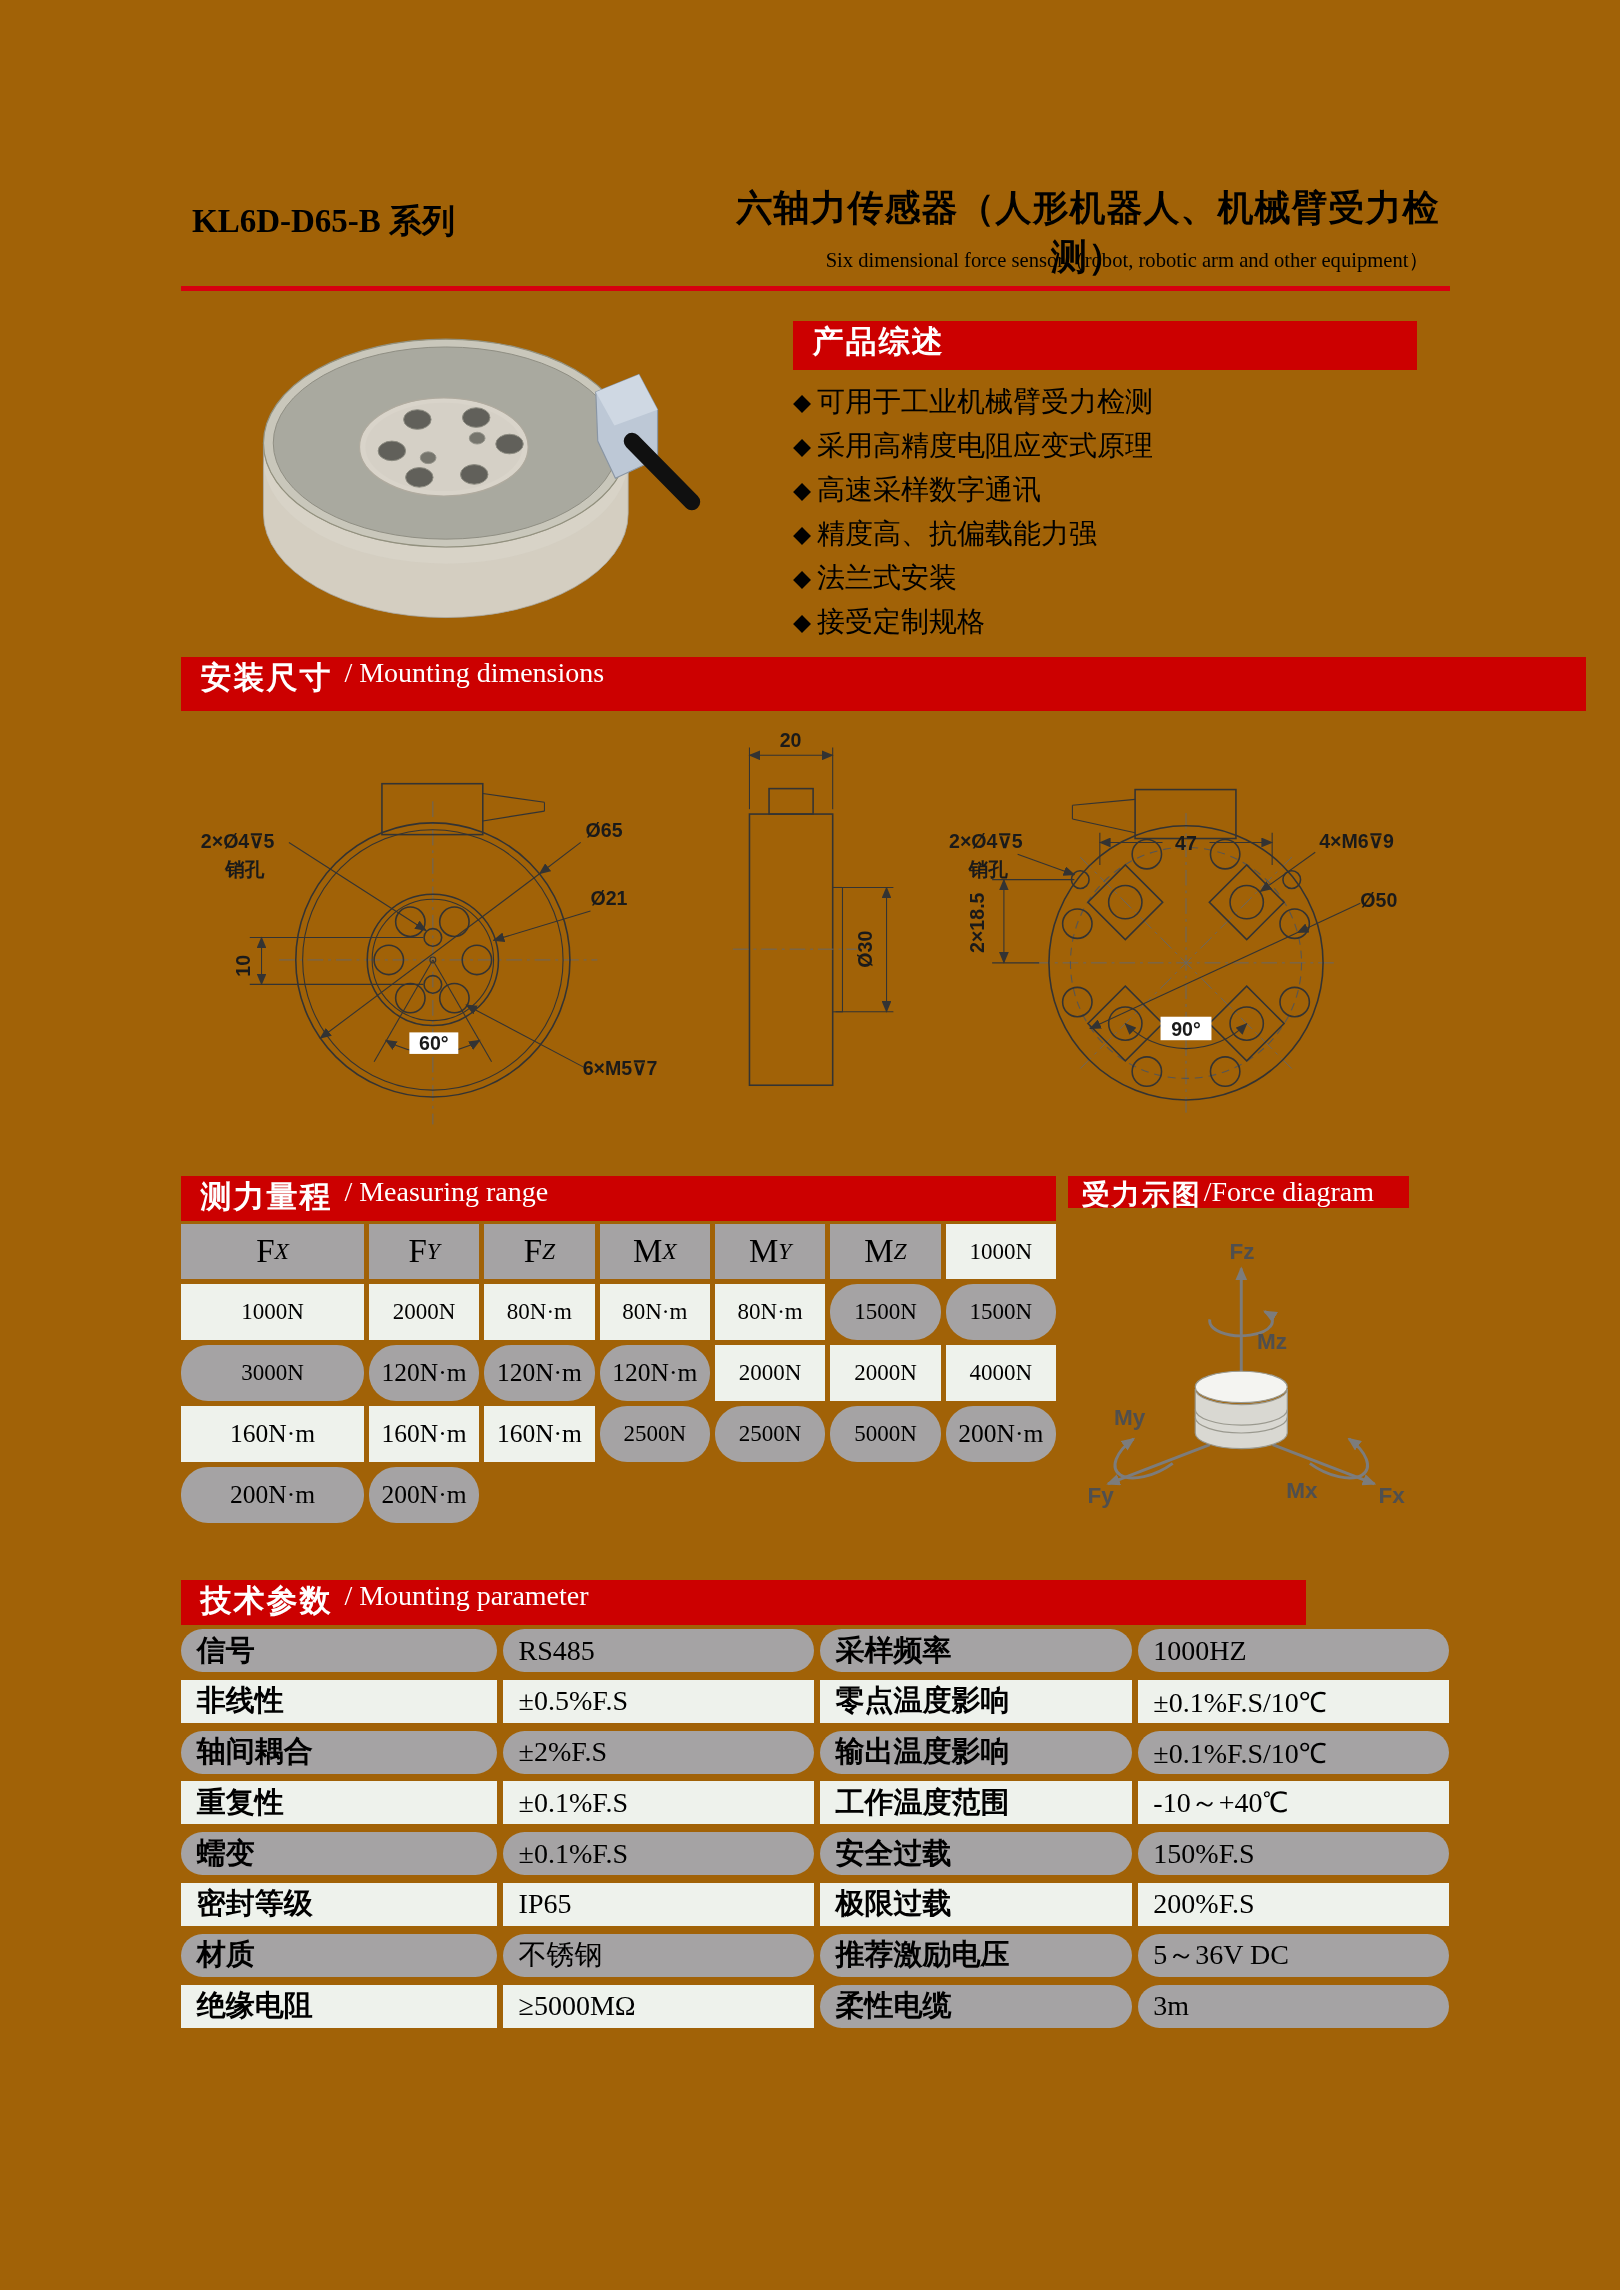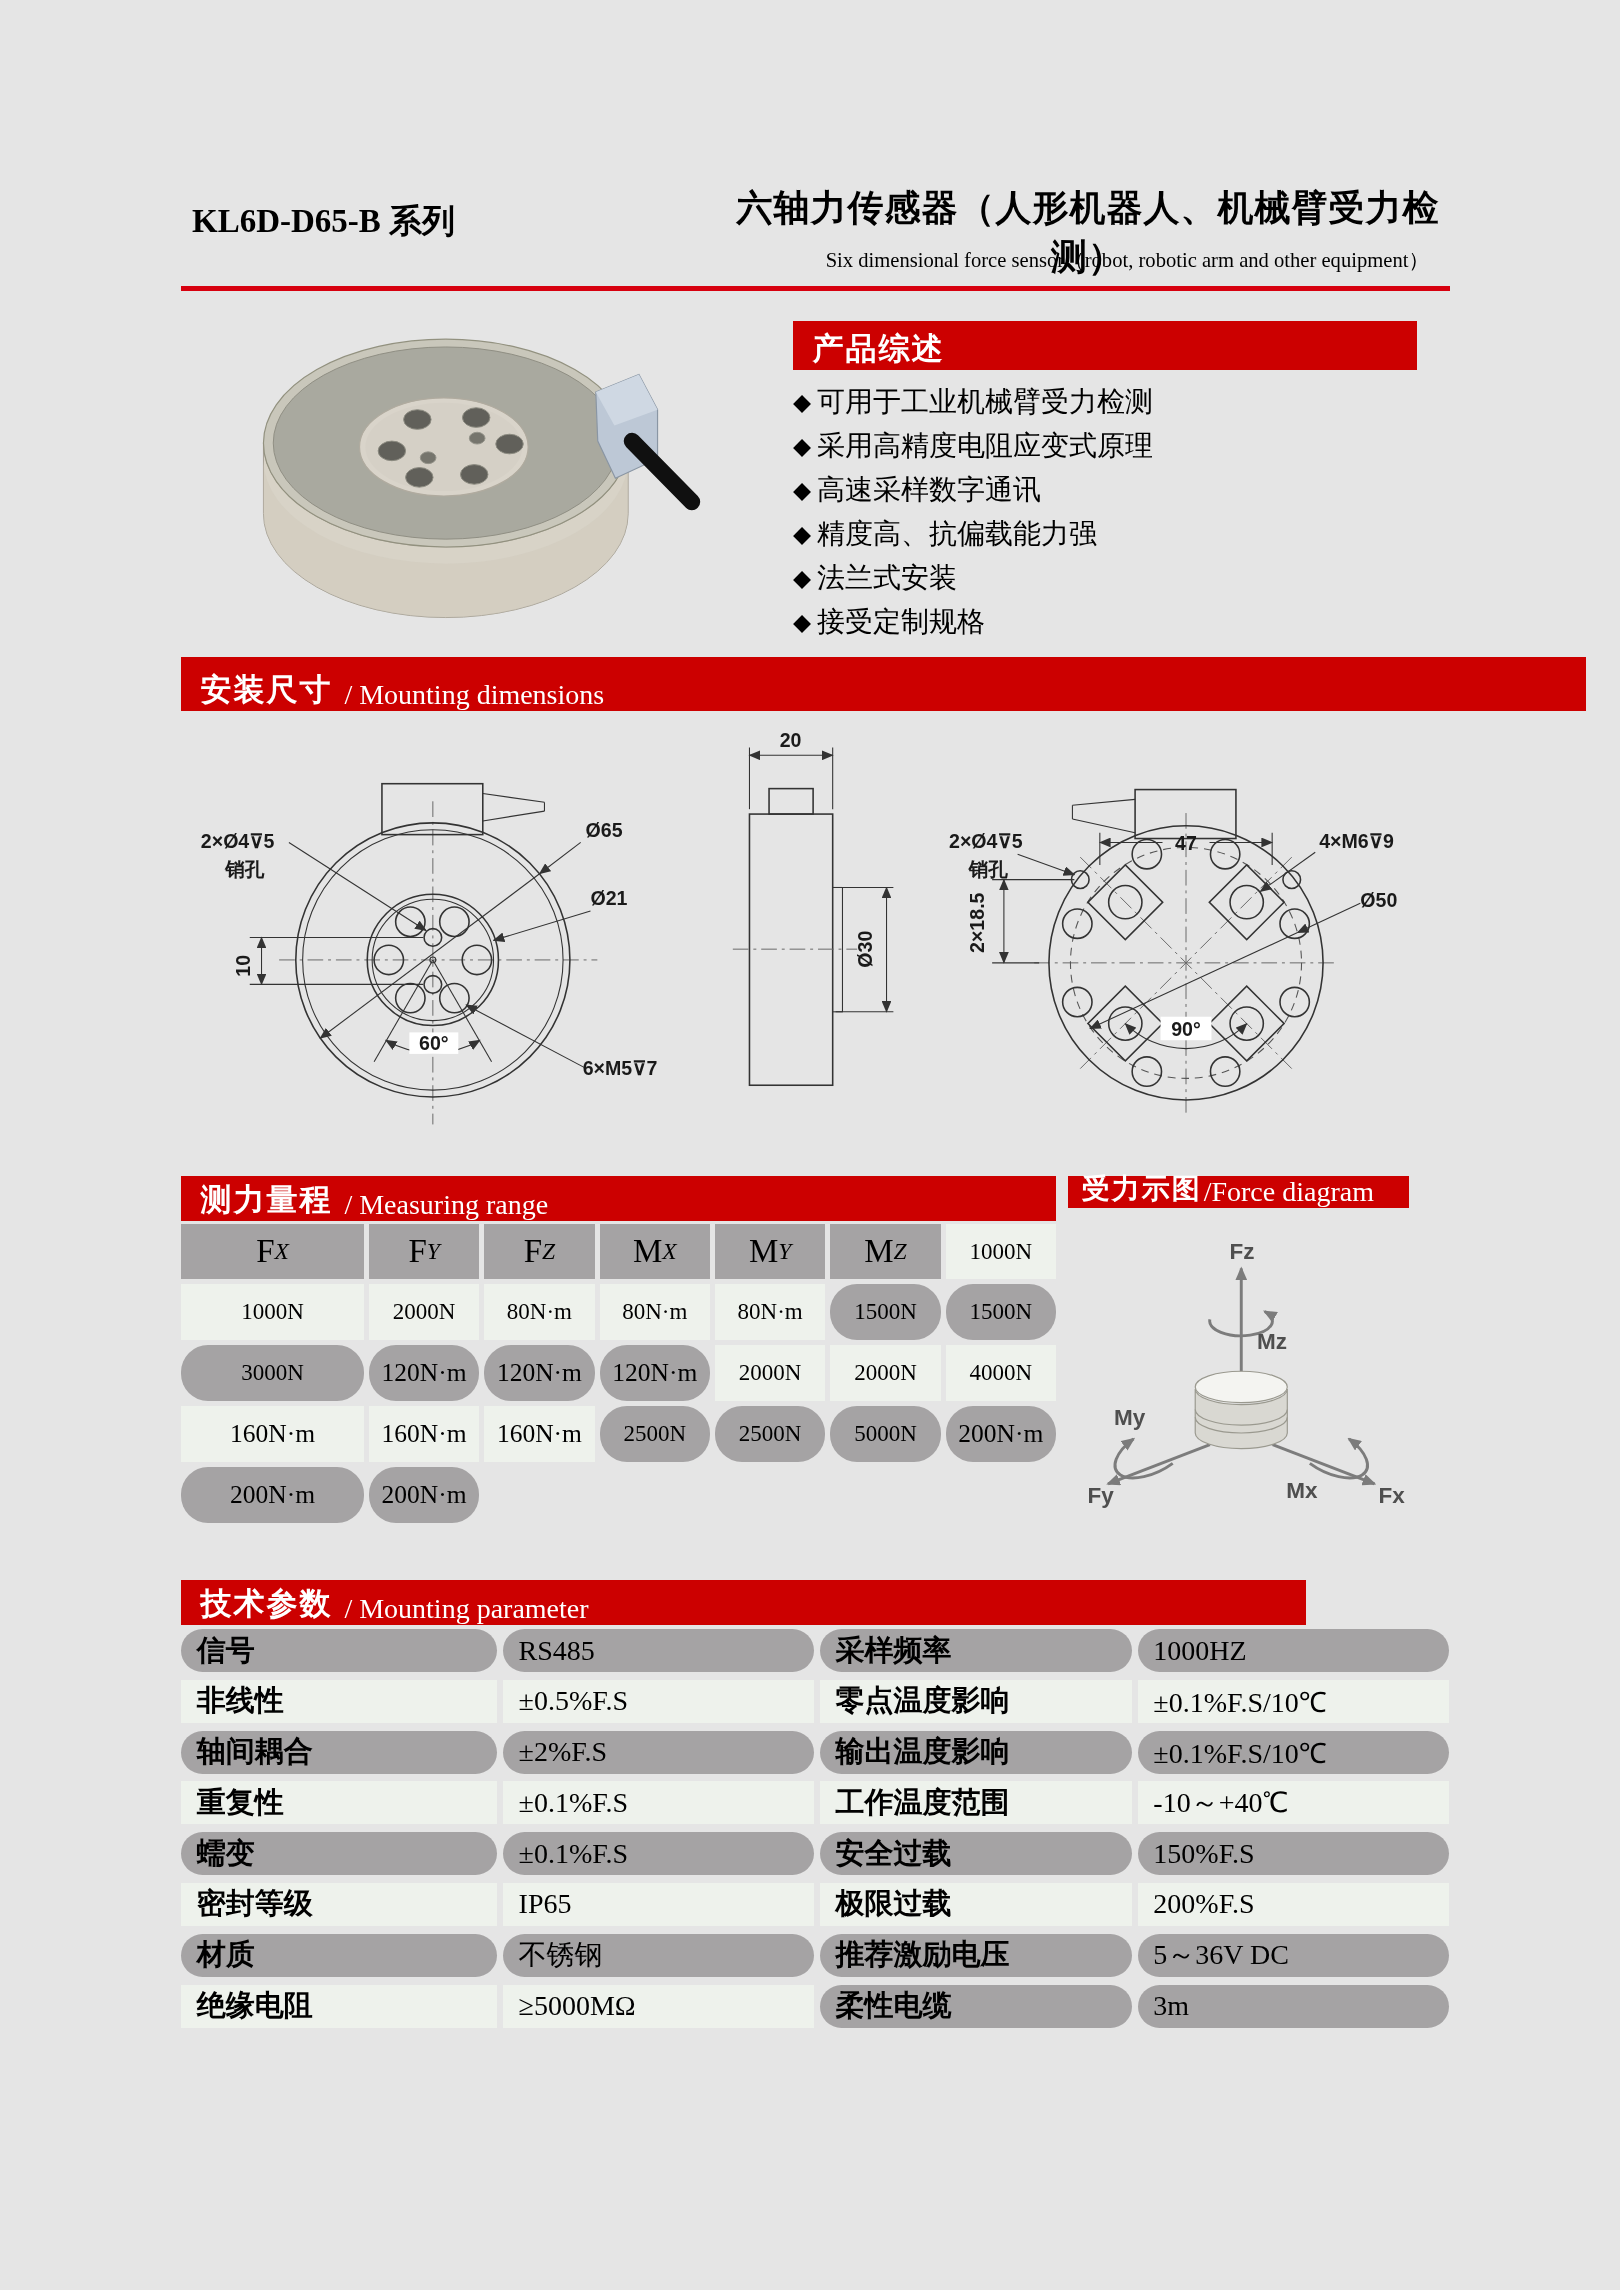--- a/index.html
+++ b/index.html
@@ -1,27 +1,27 @@
 <!DOCTYPE html>
 <html><head>
 <meta charset="utf-8">
 <style>
   html,body{margin:0;padding:0;background:#fff;}
-  .page{position:relative;width:1620px;height:2291px;background:#e5e5e5;overflow:hidden;
+  .page{position:relative;width:1620px;height:2291px;background:#a16207;overflow:hidden;
         font-family:"Liberation Sans",sans-serif;color:#000;}
   .abs{position:absolute;}
 
   
   .series{left:192px;top:199px;font-family:"Liberation Serif",serif;font-size:33px;font-weight:600;}
   .title{left:730px;top:184px;width:716px;text-align:center;font-size:36px;font-weight:bold;letter-spacing:1px;}
   .subtitle{right:191px;top:246px;font-family:"Liberation Serif",serif;font-size:20.6px;}
   .rule{left:181px;top:286px;width:1269px;height:4.9px;background:#d7000f;}
 
   
-  .banner{background:#cc0000;color:#fff;display:flex;align-items:flex-end;padding-left:19.6px;box-sizing:border-box;}
+  .banner{background:#cc0000;color:#fff;display:flex;align-items:flex-start;padding-left:19.6px;box-sizing:border-box;}
   .banner .zh{font-size:31px;font-weight:bold;letter-spacing:2px;}
   .banner .en{font-family:"Liberation Serif",serif;font-size:28px;margin-left:11.8px;}
 
   
   .ov-banner{left:793px;top:321px;width:624px;height:49px;}
   .bullets{left:793px;top:380px;width:647px;list-style:none;margin:0;padding:0;}
   .bullets li{font-family:"Liberation Serif",serif;font-size:28px;line-height:44px;display:flex;align-items:center;}
   .bullets .dm{font-size:23.5px;margin-right:5.9px;font-family:"DejaVu Sans",sans-serif;}
 
   .mt-banner{left:181px;top:657px;width:1405px;height:54px;}

